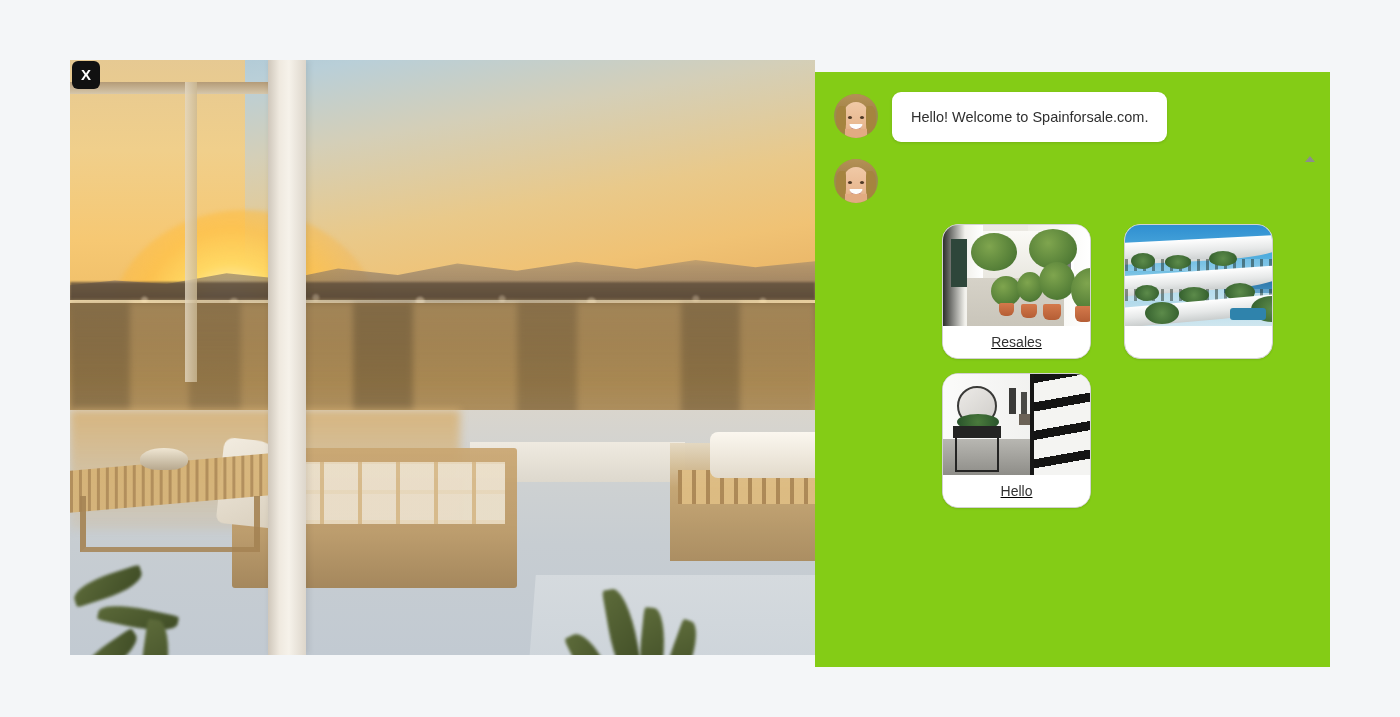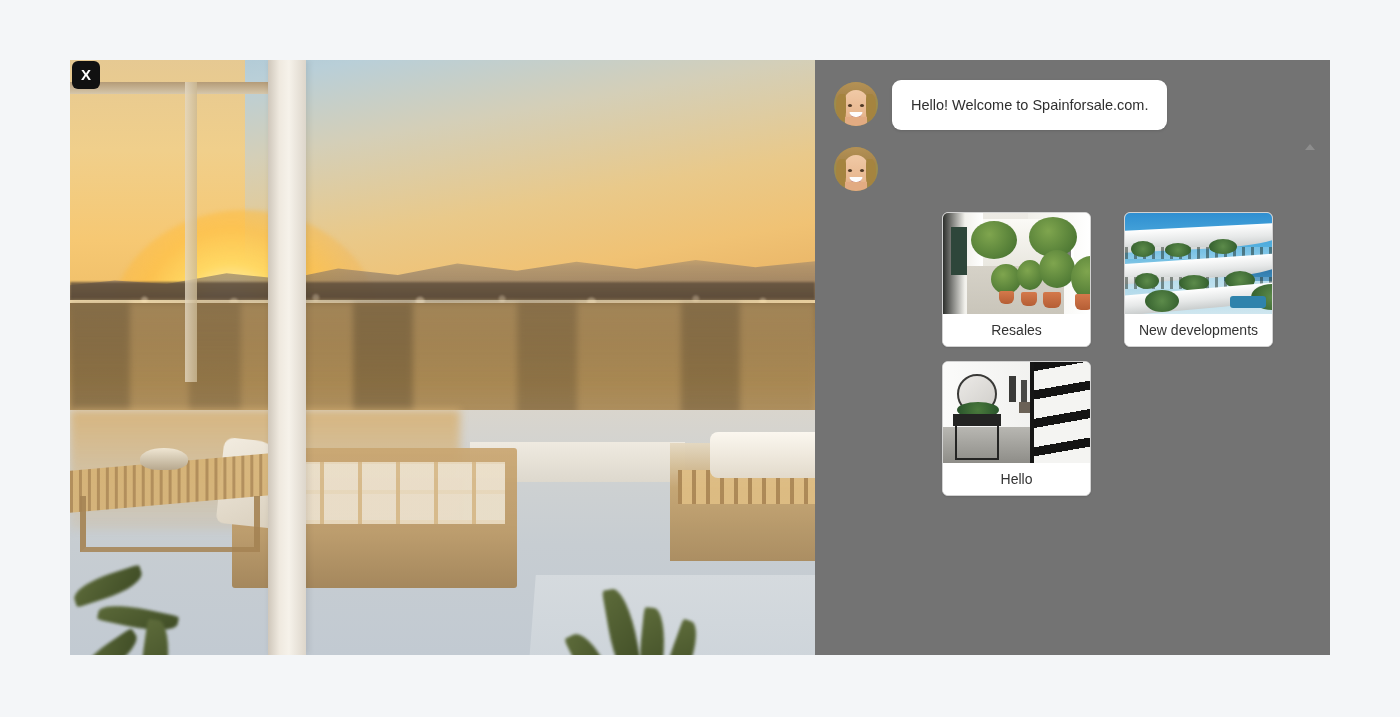--- a/index.html
+++ b/index.html
@@ -291,23 +291,23 @@
     line-height: 28px;
     text-align: center;
     cursor: pointer;
     z-index: 30;
     font-family: "Liberation Sans", sans-serif;
   }
 
   
   #chat-panel {
     position: absolute;
-    left: 815px; top: 60px;
+    left: 815px; top: 72px;
     width: 515px; height: 595px;
-    background: #737373;
+    background: #84cc16;
     overflow: hidden;
   }
 
   .scroll-up {
     position: absolute;
     right: 13px; top: 82px;
     width: 14px; height: 10px;
     z-index: 5;
     cursor: pointer;
   }
@@ -394,24 +394,25 @@
     left: 127px; top: 152px;
     width: 360px;
     display: grid;
     grid-template-columns: 173px 173px;
     grid-gap: 14px 9px;
   }
   .option-card {
     width: 149px;
     background: #ffffff;
     border: 1px solid #d2d2d2;
-    border-radius: 6px;
+    border-radius: 16px;
     overflow: hidden;
     cursor: pointer;
     box-shadow: 0 1px 2px rgba(0,0,0,0.10);
+    text-decoration: underline;
   }
   .option-thumb {
     width: 100%;
     height: 101px;
     position: relative;
     overflow: hidden;
     display: block;
   }
   .option-label {
     height: 32px;
@@ -634,21 +635,20 @@
           <div class="deck d2"></div>
           <div class="shade s2"></div>
           <div class="green g4"></div>
             <div class="green g5"></div>
             <div class="green g6"></div>
           <div class="deck d3"></div>
           <div class="green g7"></div>
             <div class="green g8"></div>
           <div class="pool"></div>
         </div>
-        <div class="option-label">New developments</div>
       </div>
 
       <div class="option-card">
         <div class="option-thumb t-both">
           <div class="wall"></div>
           <div class="floor"></div>
           <div class="artA"></div>
           <div class="artB"></div>
           <div class="frame"></div>
           <div class="door-dark"></div>

